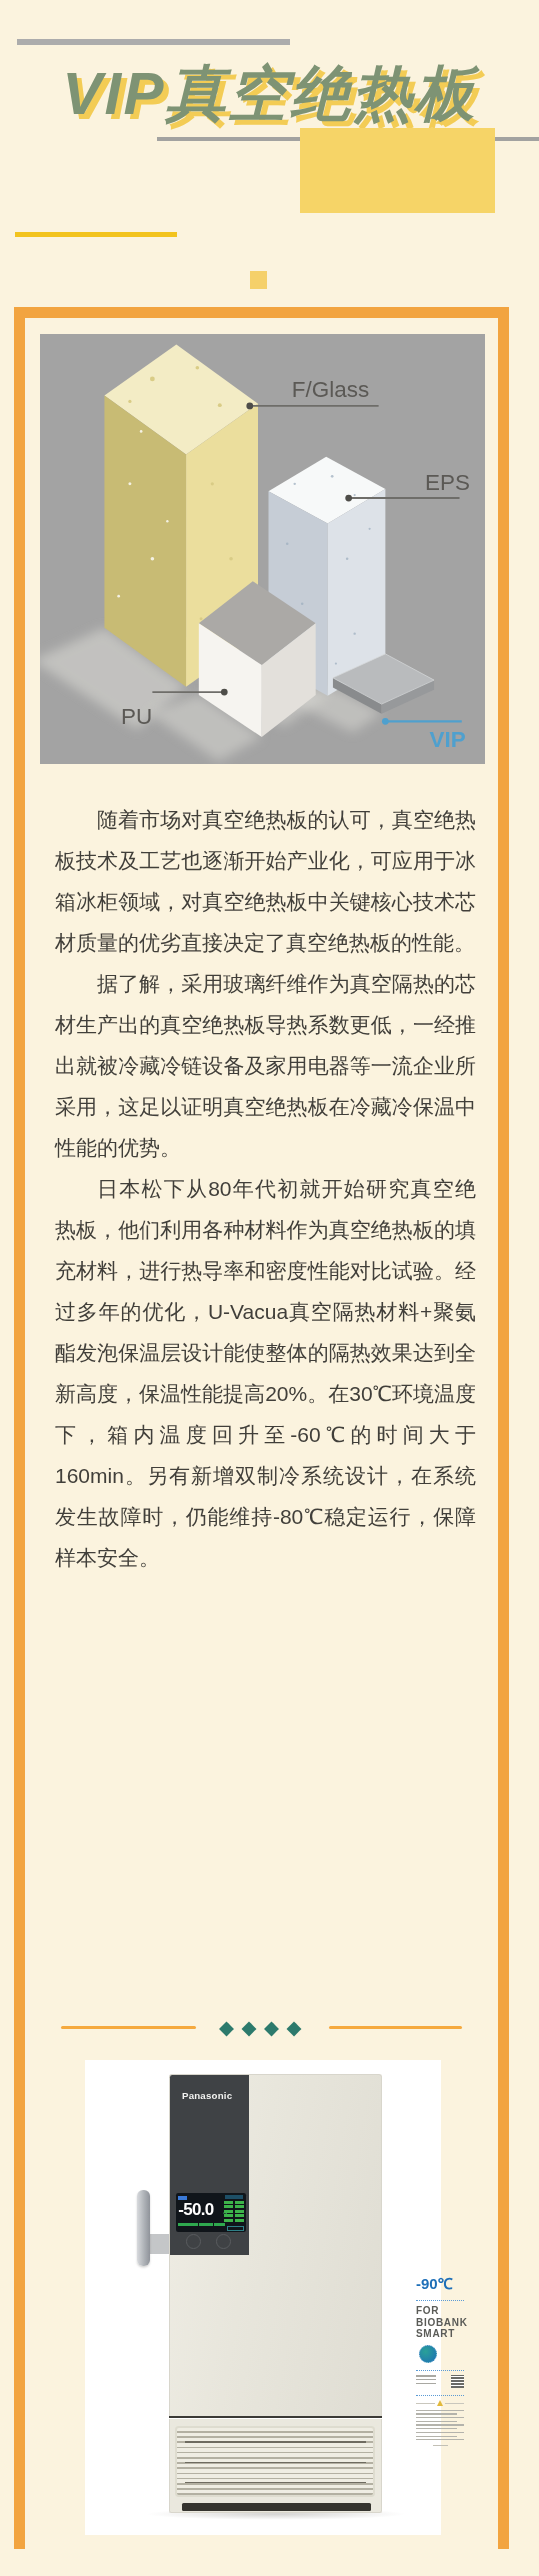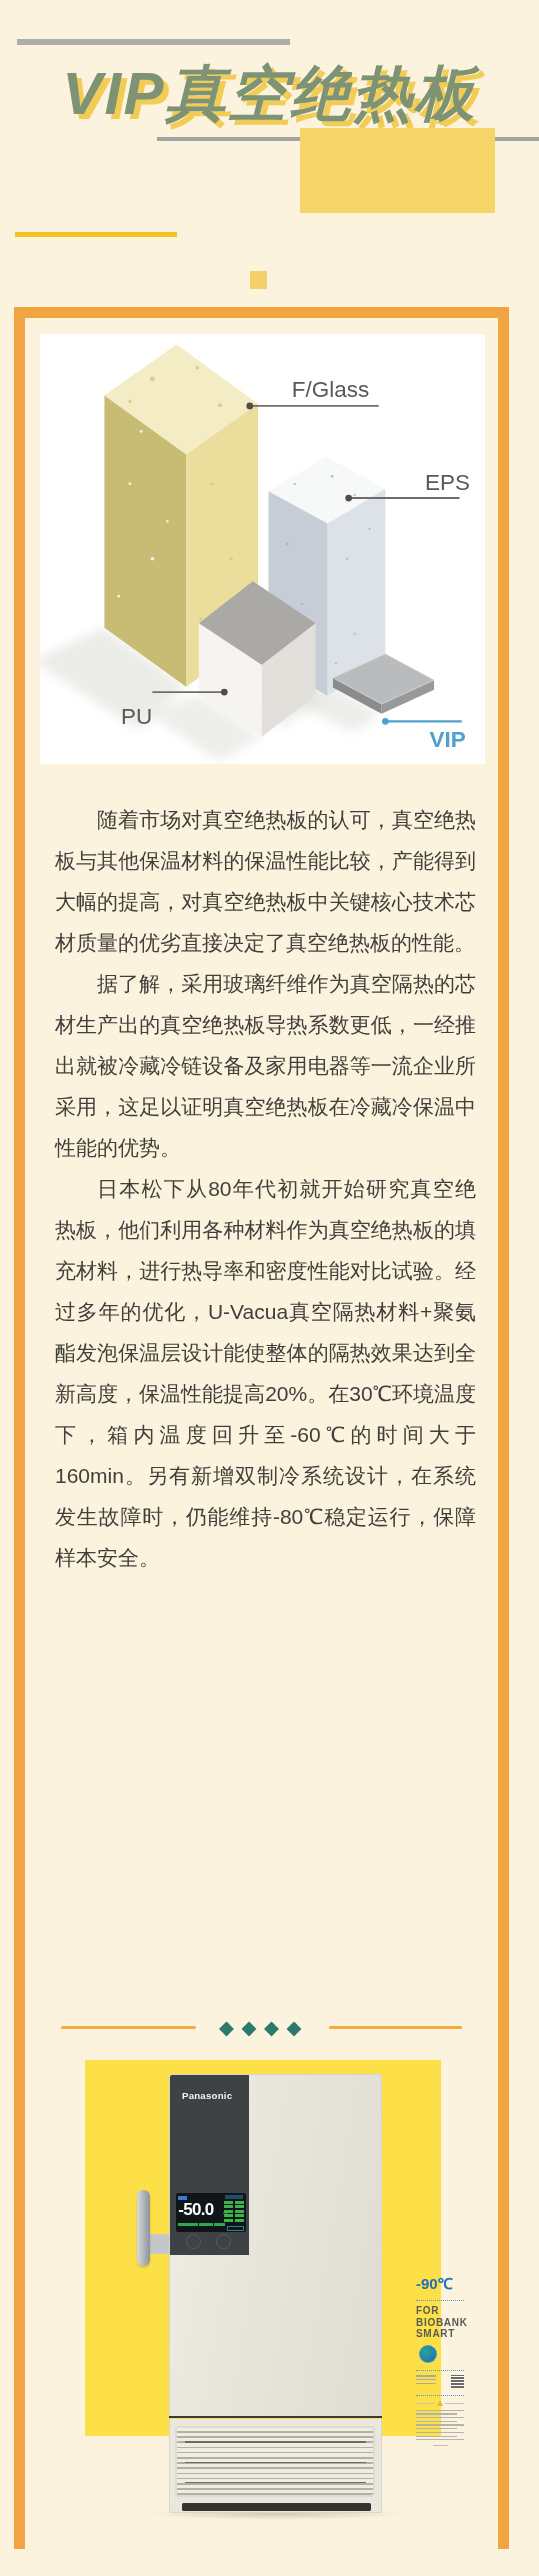--- a/index.html
+++ b/index.html
@@ -16,21 +16,21 @@
   .yellow-rect{position:absolute;left:300px;top:112px;width:195px;height:85px;background:#f6d467;z-index:2;}
   .gold-bar{position:absolute;left:15px;top:216px;width:162px;height:5.2px;background:#f2c31e;}
   .yellow-square{position:absolute;left:250px;top:255px;width:17px;height:18px;background:#f5d06a;}
 
   
   .frame-top{position:absolute;left:14.2px;top:291px;width:495px;height:11.2px;background:#f2a440;}
   .frame-left{position:absolute;left:14.2px;top:291px;width:11.2px;height:2242px;background:#f2a440;}
   .frame-right{position:absolute;left:498px;top:291px;width:11.2px;height:2242px;background:#f2a440;}
 
   
-  .figure-compare{position:absolute;left:40px;top:318px;width:445px;height:430px;background:#ffffff;}
+  .figure-compare{position:absolute;left:40px;top:318px;width:445px;height:430px;background:#a3a3a3;}
   .figure-compare svg{display:block;width:445px;height:430px;}
   .fig-label{font-family:"Liberation Sans",sans-serif;font-size:30px;fill:#5b5955;}
   .fig-label-vip{font-family:"Liberation Sans",sans-serif;font-size:30px;font-weight:bold;fill:#4fa0ce;}
 
   .figure-caption{position:absolute;left:55px;top:723px;width:419px;font-size:19px;color:#9a9890;
     letter-spacing:0.7px;white-space:nowrap;}
   .caption-marker{color:#acaba5;font-size:16.5px;margin-right:9px;}
 
   
   .article{position:absolute;left:55px;top:783px;width:421px;color:#413f3a;
@@ -38,21 +38,21 @@
   .article p{margin:0;text-indent:2em;}
 
   
   .divider-line{position:absolute;top:2010px;height:3px;background:#f5a93e;border-radius:1.5px;}
   .divider-line.left{left:61px;width:135px;}
   .divider-line.right{left:329px;width:133px;}
   .divider-diamonds{position:absolute;left:217px;top:1998px;width:94px;text-align:center;
     color:#2c7a6c;font-size:19.5px;letter-spacing:7.5px;line-height:27px;white-space:nowrap;}
 
   
-  .figure-freezer{position:absolute;left:85px;top:2044px;width:356px;height:376px;background:#fde047;}
+  .figure-freezer{position:absolute;left:85px;top:2044px;width:356px;height:475px;background:#ffffff;}
   .freezer-shadow{position:absolute;left:60px;top:448px;width:262px;height:12px;border-radius:50%;
     background:radial-gradient(ellipse at center,rgba(60,58,50,.22) 0%,rgba(60,58,50,0) 70%);}
   .handle-mount{position:absolute;left:63px;top:174px;width:25.5px;height:19.5px;background:#c4c6c8;border-radius:2.2px;}
   .freezer-door{position:absolute;left:84px;top:14.2px;width:213px;height:342px;
     background:linear-gradient(100deg,#efede4 0%,#e8e6dc 40%,#dfddd3 100%);
     border:0.7px solid #d8d6cc;border-bottom:none;border-radius:3px 3px 0 0;box-sizing:border-box;}
   .handle-bar{position:absolute;left:52px;top:130px;width:12.7px;height:76px;border-radius:6px;
     background:linear-gradient(90deg,#d8dadd 0%,#aeb2b7 55%,#8f939a 100%);box-shadow:0 1.5px 2.2px rgba(0,0,0,.18);}
 
   .control-panel{position:absolute;left:0;top:0;width:79px;height:180px;background:#3f4245;border-radius:2.2px 0 0 0;}
@@ -203,21 +203,21 @@
       <g>
         <line x1="461" y1="517" x2="563" y2="517" stroke="#4fa0ce" stroke-width="3"></line>
         <circle cx="461" cy="517" r="4.5" fill="#4fa0ce"></circle>
         <text class="fig-label-vip" x="520" y="551">VIP</text>
       </g>
     </svg>
   </div>
 
 
   <div class="article">
-    <p>随着市场对真空绝热板的认可，真空绝热板与其他保温材料的保温性能比较，产能得到大幅的提高，对真空绝热板中关键核心技术芯材质量的优劣直接决定了真空绝热板的性能。</p>
+    <p>随着市场对真空绝热板的认可，真空绝热板技术及工艺也逐渐开始产业化，可应用于冰箱冰柜领域，对真空绝热板中关键核心技术芯材质量的优劣直接决定了真空绝热板的性能。</p>
     <p>据了解，采用玻璃纤维作为真空隔热的芯材生产出的真空绝热板导热系数更低，一经推出就被冷藏冷链设备及家用电器等一流企业所采用，这足以证明真空绝热板在冷藏冷保温中性能的优势。</p>
     <p>日本松下从80年代初就开始研究真空绝热板，他们利用各种材料作为真空绝热板的填充材料，进行热导率和密度性能对比试验。经过多年的优化，U-Vacua真空隔热材料+聚氨酯发泡保温层设计能使整体的隔热效果达到全新高度，保温性能提高20%。在30℃环境温度下，箱内温度回升至-60℃的时间大于160min。另有新增双制冷系统设计，在系统发生故障时，仍能维持-80℃稳定运行，保障样本安全。</p>
   </div>
 
   <div class="divider-line left"></div>
   <div class="divider-diamonds">◆◆◆◆</div>
   <div class="divider-line right"></div>
 
   <div class="figure-freezer">
     <div class="freezer-shadow"></div>

